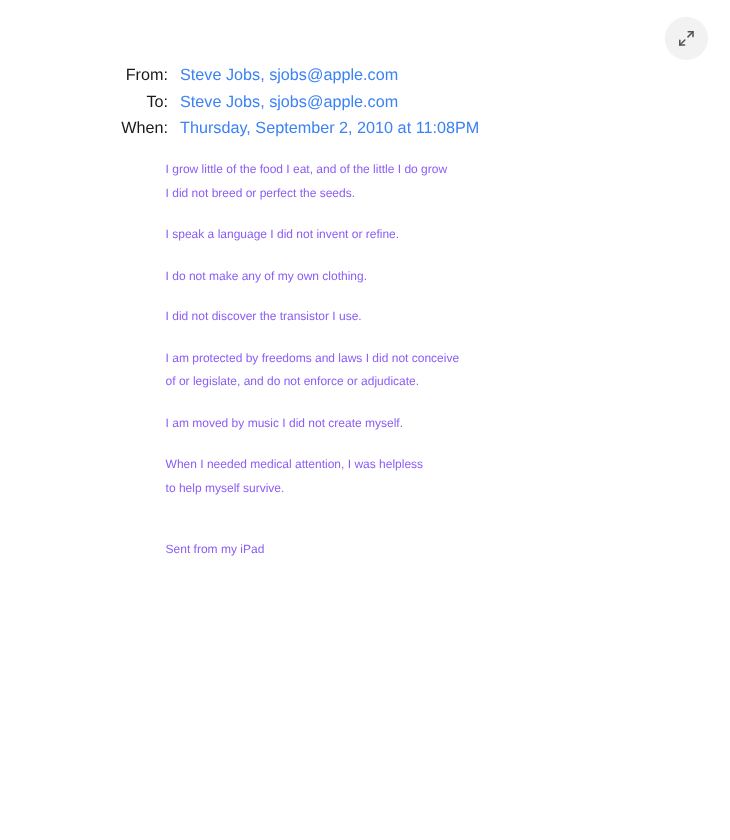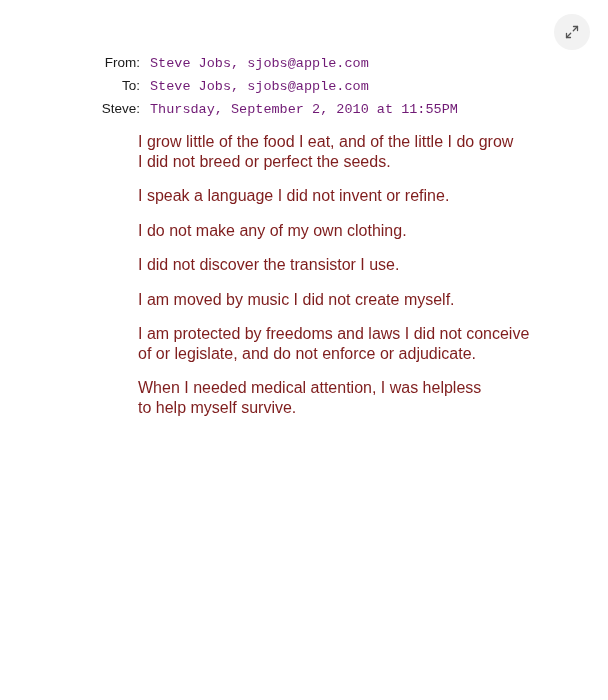--- a/index.html
+++ b/index.html
@@ -56,34 +56,33 @@
   }
   .hlabel {
     width: 54px;
     text-align: right;
     padding-right: 10px;
     color: #1a1a1a;
     white-space: nowrap;
     flex: 0 0 auto;
   }
   .hvalue {
-    color: #701a75;
+    color: #3b82f6;
     white-space: nowrap;
-    font-family: Liberation Mono, monospace;
   }
 
   
   .body-text {
     position: absolute;
     top: 132px;
     left: 138px;
     width: 400px;
-    font-size: 16px;
+    font-size: 10px;
     line-height: 19.5px;
-    color: #7f1d1d;
+    color: #8b5cf6;
   }
   .para {
     margin: 0 0 15px 0;
     white-space: pre-line;
   }
   .para.signature {
     margin-top: 32px;
     margin-bottom: 0;
   }
 </style>
@@ -106,31 +105,32 @@
   <div class="headers">
     <div class="hrow">
       <span class="hlabel">From:</span>
       <span class="hvalue">Steve Jobs, sjobs@apple.com</span>
     </div>
     <div class="hrow">
       <span class="hlabel">To:</span>
       <span class="hvalue">Steve Jobs, sjobs@apple.com</span>
     </div>
     <div class="hrow">
-      <span class="hlabel">Steve:</span>
-      <span class="hvalue">Thursday, September 2, 2010 at 11:55PM</span>
+      <span class="hlabel">When:</span>
+      <span class="hvalue">Thursday, September 2, 2010 at 11:08PM</span>
     </div>
   </div>
 
   <div class="body-text">
     <p class="para">I grow little of the food I eat, and of the little I do grow
 I did not breed or perfect the seeds.</p>
     <p class="para">I speak a language I did not invent or refine.</p>
     <p class="para">I do not make any of my own clothing.</p>
     <p class="para">I did not discover the transistor I use.</p>
-    <p class="para">I am moved by music I did not create myself.</p>
     <p class="para">I am protected by freedoms and laws I did not conceive
 of or legislate, and do not enforce or adjudicate.</p>
+    <p class="para">I am moved by music I did not create myself.</p>
     <p class="para">When I needed medical attention, I was helpless
 to help myself survive.</p>
+    <p class="para signature">Sent from my iPad</p>
   </div>
 
 </div>
 
 </body></html>

